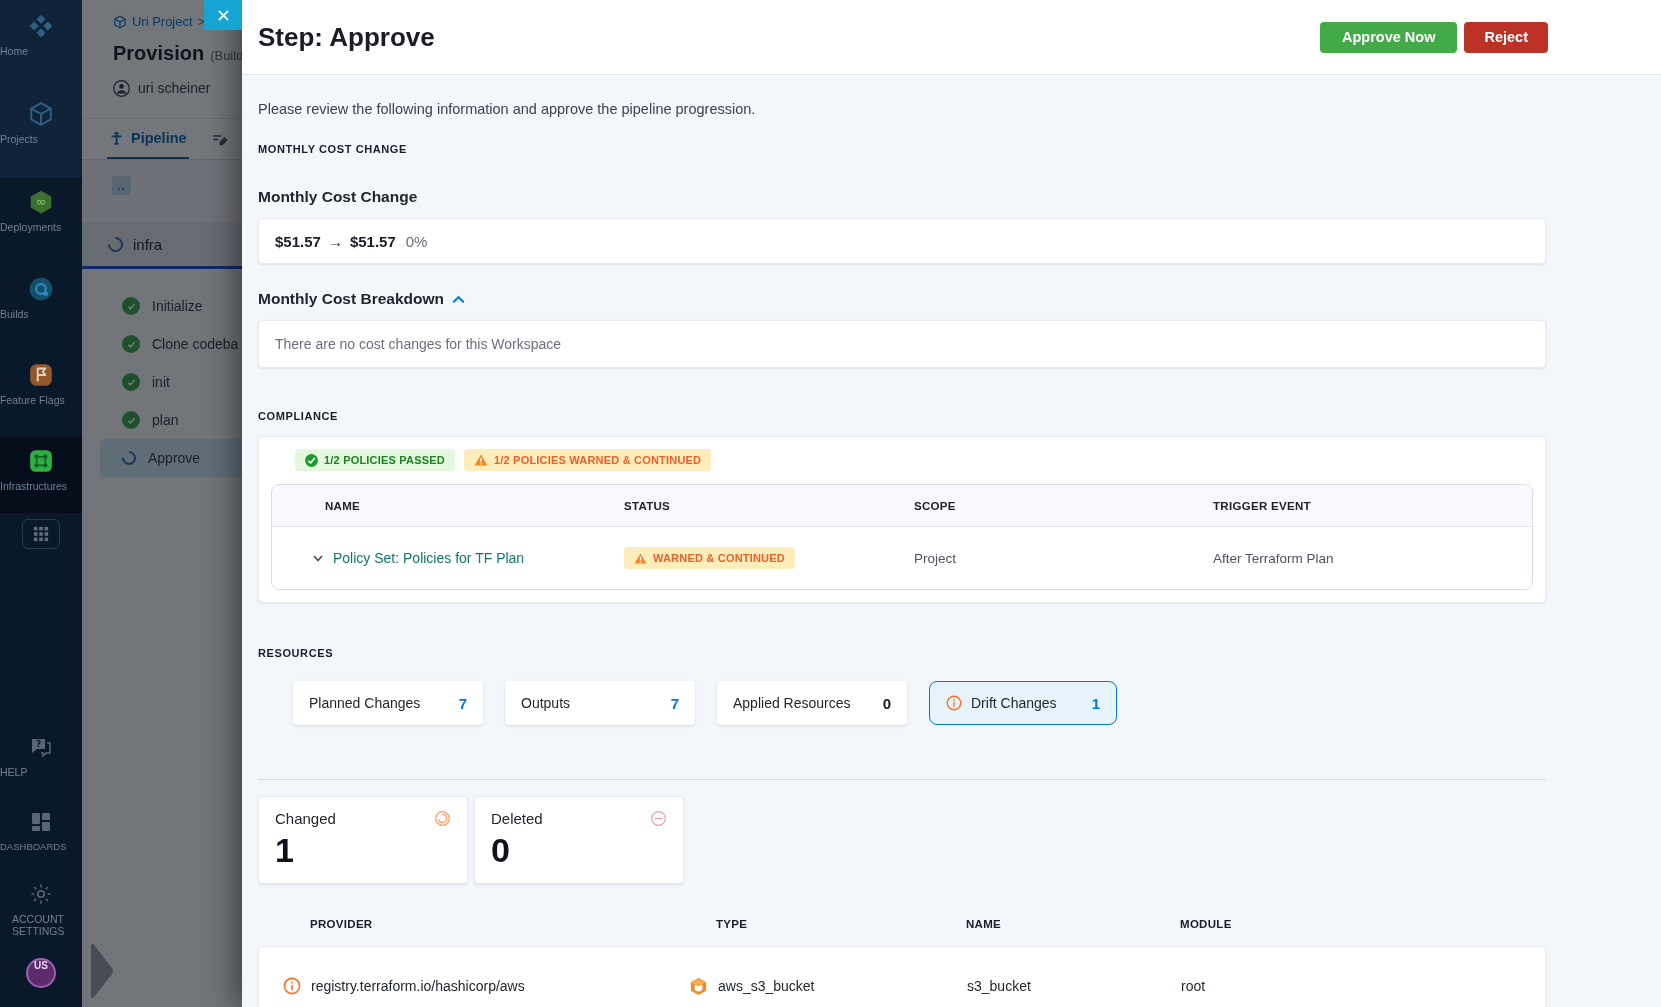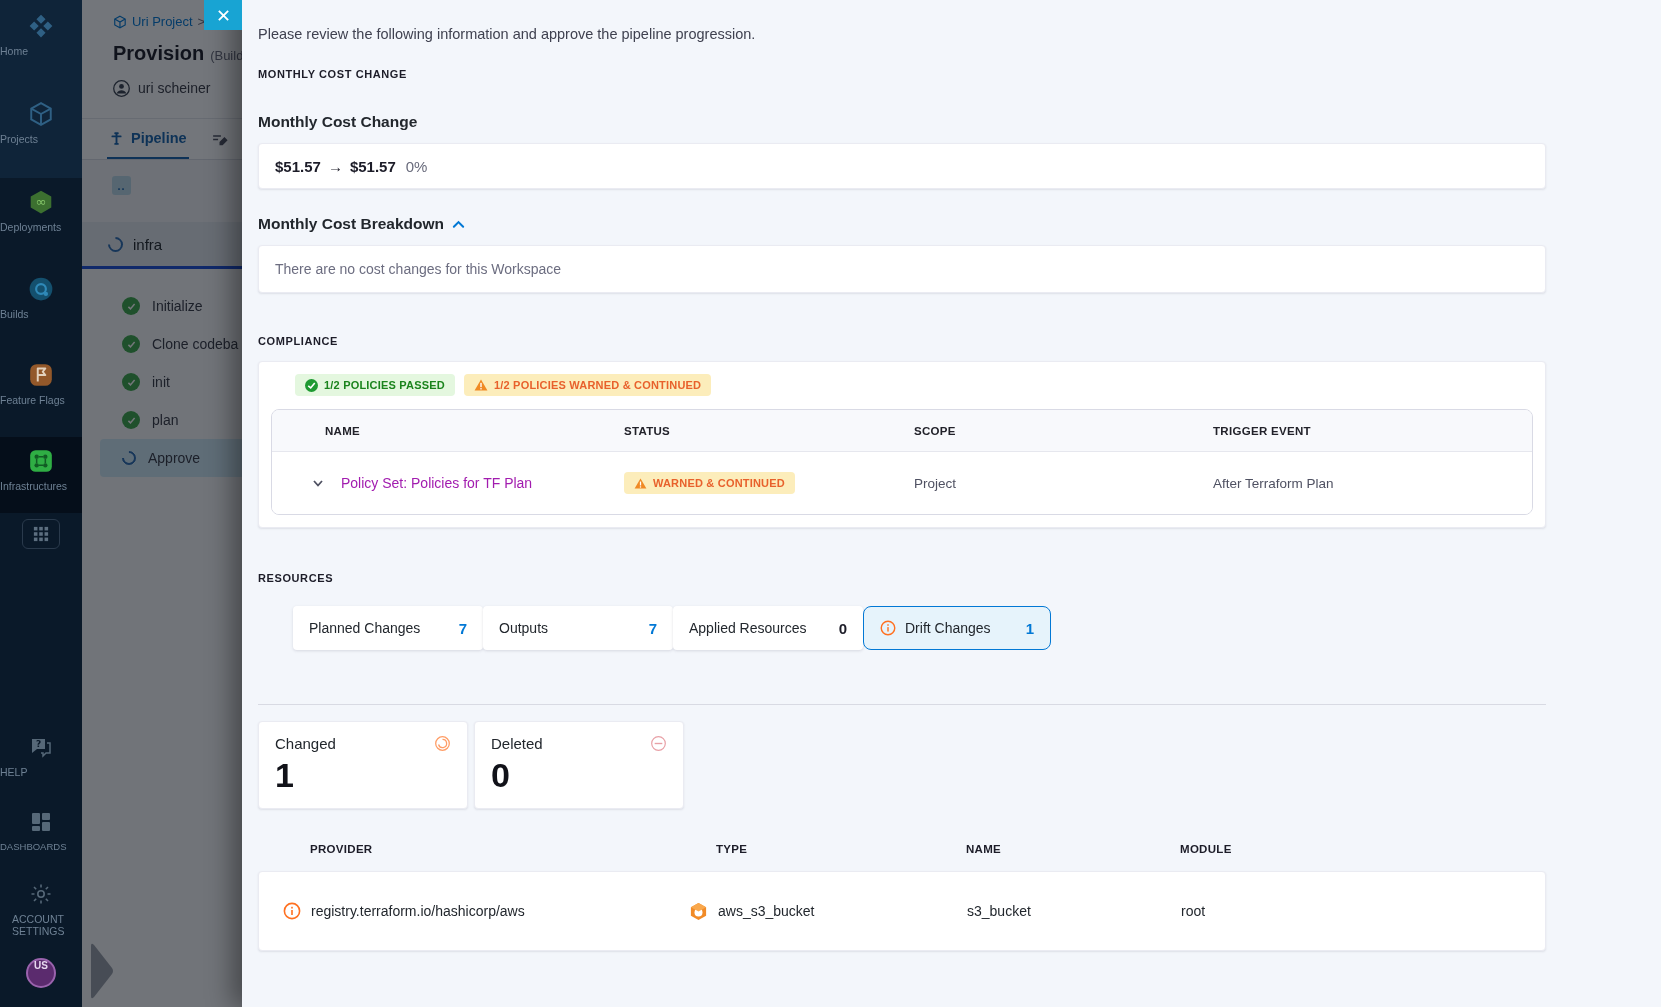--- a/index.html
+++ b/index.html
@@ -75,23 +75,23 @@
   .badge-row { display:flex; gap:9px;margin-left:24px; }
   .pill { display:inline-flex; align-items:center; gap:6px; height:22px; border-radius:4px; padding:0 10px;
           font-size:11px; font-weight:bold; letter-spacing:0.2px; }
   .pill-green { background:#e4f7df; color:#1b841d; }
   .pill-yellow { background:#fcedbb; color:#e8612c; }
   .ctable { margin-top:13px; border:1px solid #d9dae5; border-radius:8px; overflow:hidden; }
   .ctable-grid { display:grid; grid-template-columns:352px 290px 299px 1fr; align-items:center; }
   .ctable-head { height:42px; background:#f8f9fc; border-bottom:1px solid #e6e7ee; font-size:11.5px; font-weight:bold; color:#22222a; letter-spacing:0.3px; }
   .ctable-head .h1 { padding-left:53px; }
   .ctable-row { height:62px; background:#fff; font-size:13.5px; color:#4f5162; }
-  .ctable-name { display:flex; align-items:center; padding-left:39px; gap:16px; font-size:14px; color:#a21caf; }
-
-  .res-tabs { margin-top:22px; display:flex; gap:0;padding-left:35px; }
+  .ctable-name { display:flex; align-items:center; padding-left:39px; gap:8px; font-size:14px; color:#0f766e; }
+
+  .res-tabs { margin-top:22px; display:flex; gap:22px;padding-left:35px; }
   .res-tab { width:190px; height:44px; background:#fff; border-radius:4px; box-shadow:0 1px 3px rgba(60,64,90,0.16);
              display:flex; align-items:center; padding:0 16px; font-size:14px; color:#22272d; cursor:pointer; }
   .res-tab .cnt { margin-left:auto; font-size:15px; font-weight:bold; color:#0278d5; }
   .res-tab .cnt.dark { color:#1c1c28; }
   .res-tab.selected { width:188px; background:#e6f3fb; border:1px solid #0278d5; border-radius:8px; box-shadow:none; gap:9px; }
   .divider { margin-top:54px; height:1px; background:#d8dae3; }
   .sum-row { margin-top:16px; display:flex; gap:6px; }
   .sum-card { width:210px; height:88px; padding:13px 16px; }
   .sum-top { display:flex; align-items:flex-start; }
   .sum-label { font-size:15px; color:#22272d; }
@@ -324,20 +324,27 @@
       <path d="M1 4 Q1 0 4 3 L22 26 Q24 29 22 32 L4 55 Q1 58 1 54 Z" fill="#474c55"></path>
     </svg>
 
   <button class="close-btn">
     <svg width="13" height="13" viewBox="0 0 14 14">
         <path d="M2 2l10 10M12 2L2 12" stroke="#fff" stroke-width="2"></path>
       </svg>
   </button>
 
   <section class="drawer">
+    <header class="drawer-header">
+      <h1 class="drawer-title">Step: Approve</h1>
+      <div class="hdr-buttons">
+        <button class="btn btn-approve">Approve Now</button>
+        <button class="btn btn-reject">Reject</button>
+      </div>
+    </header>
 
     <div class="drawer-body">
       <p class="intro">Please review the following information and approve the pipeline progression.</p>
 
       <div class="sec-label m1">MONTHLY COST CHANGE</div>
       <div class="sub-heading">Monthly Cost Change</div>
       <div class="card cost-card">
         <span class="cost-bold">$51.57</span>
         <span class="cost-arrow">→</span>
         <span class="cost-bold">$51.57</span>

